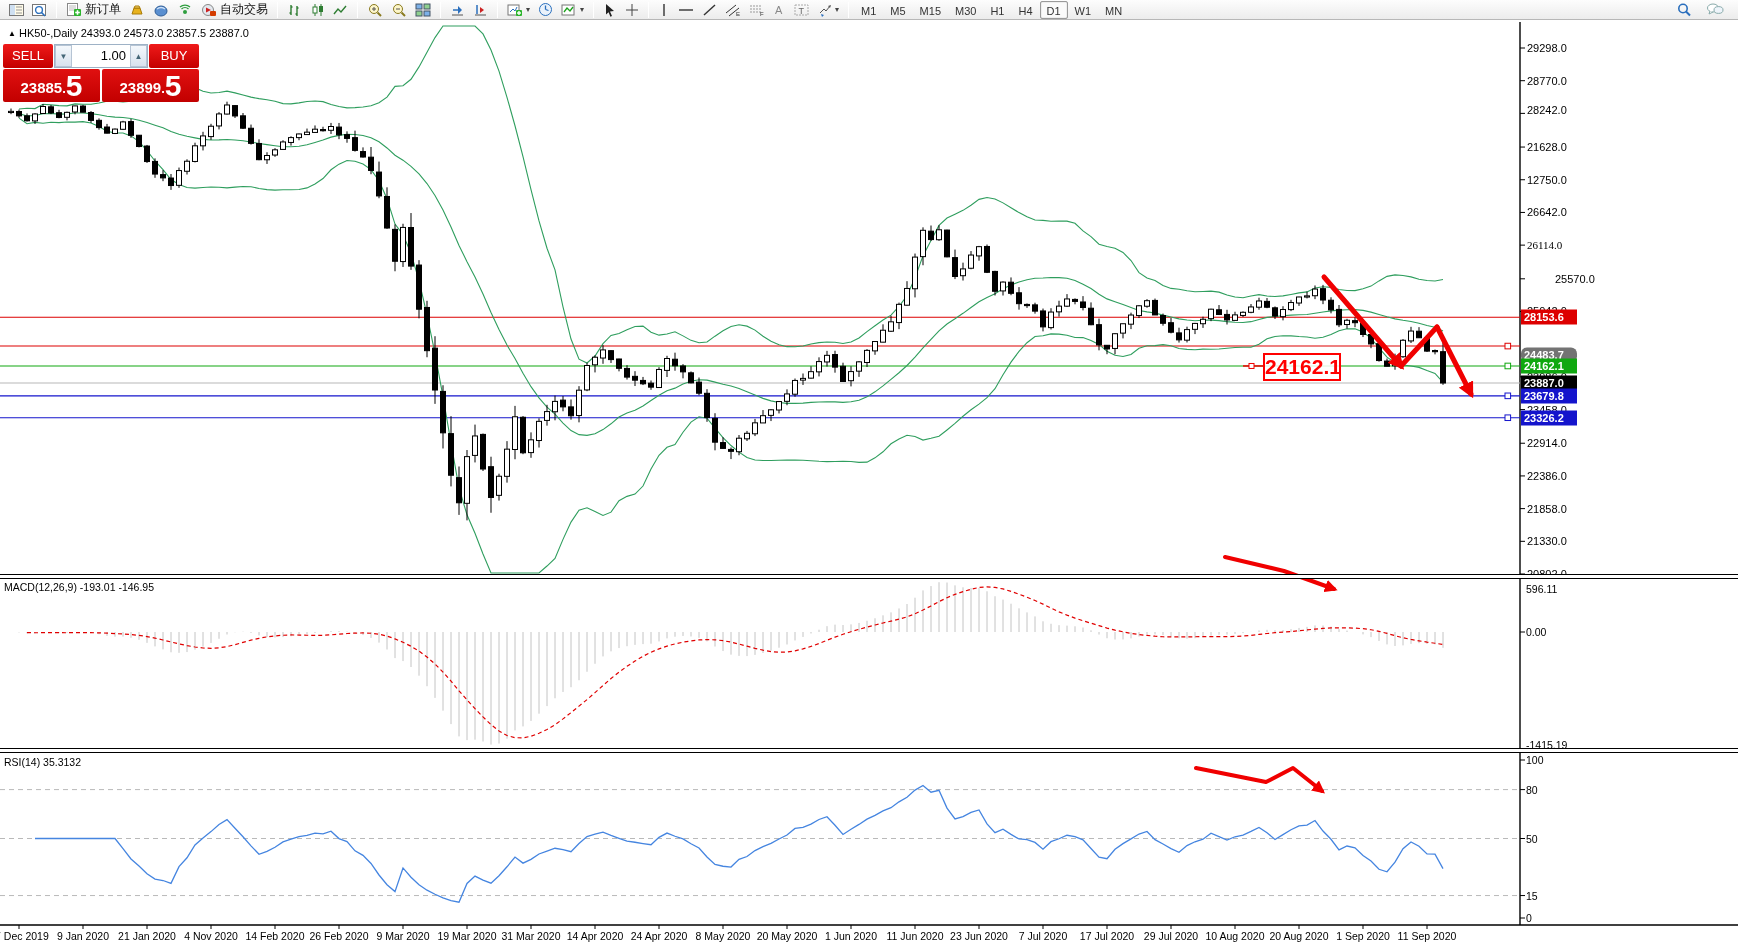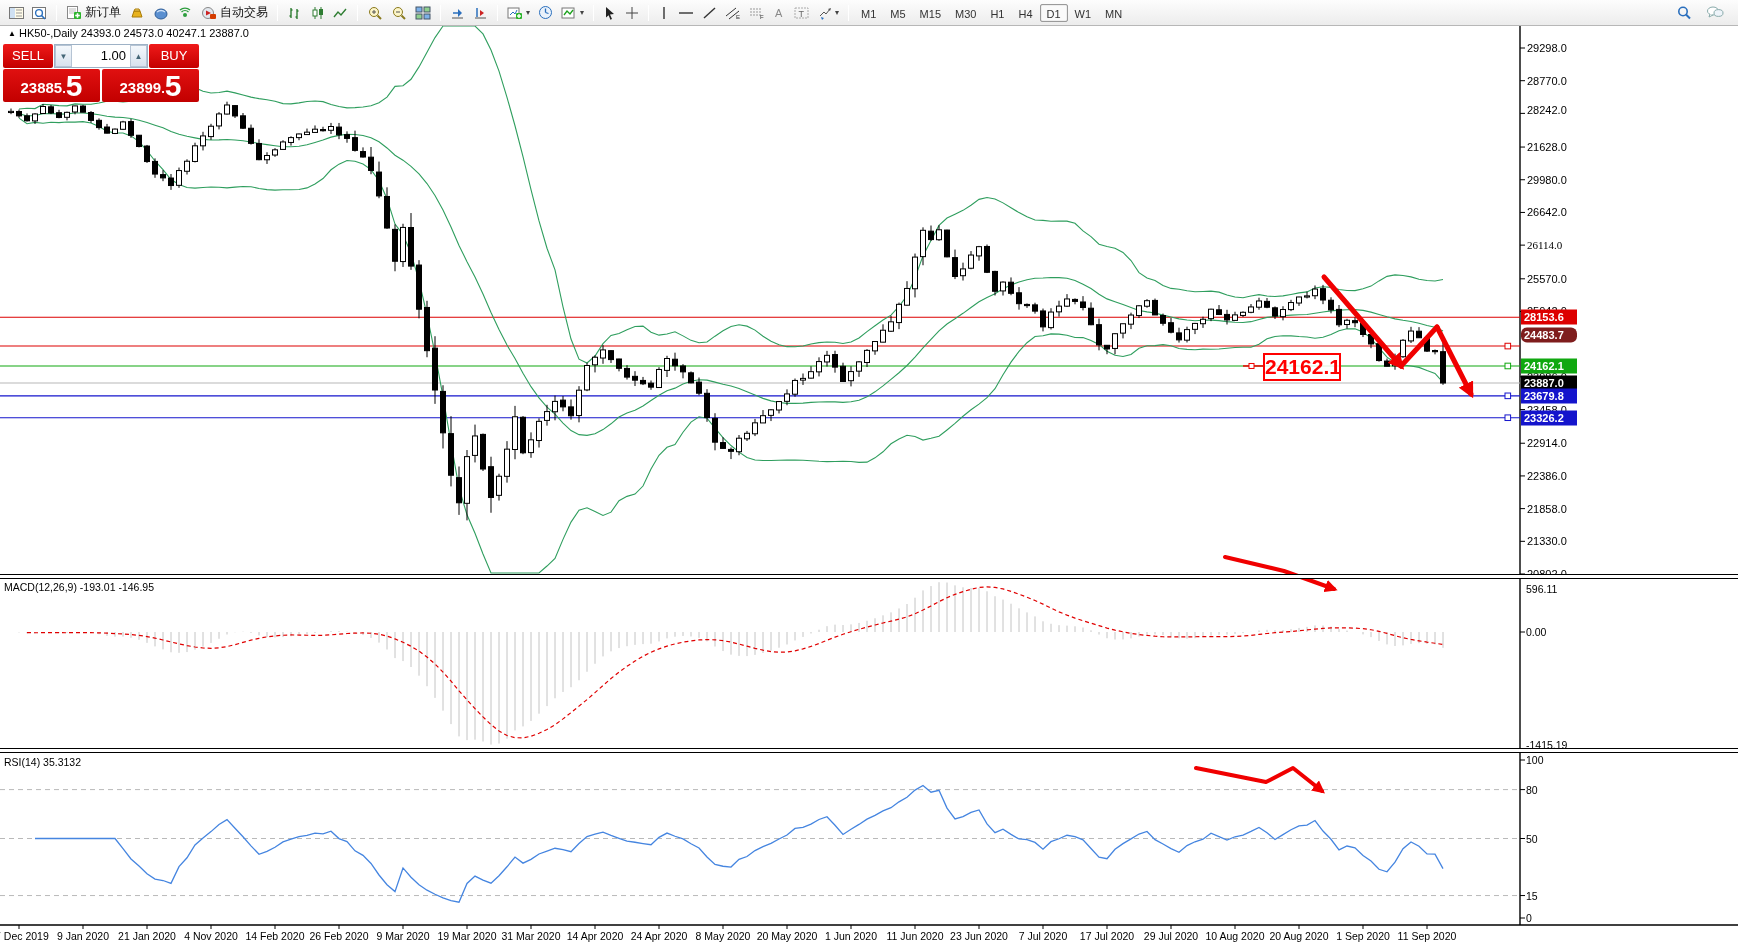--- a/index.html
+++ b/index.html
@@ -1,21 +1,21 @@
 <!DOCTYPE html>
 <html><head>
 <meta charset="utf-8">
 <style>
   * { margin:0; padding:0; box-sizing:border-box; }
   html,body { width:1738px; height:945px; overflow:hidden; background:#fff;
               font-family:"Liberation Sans", sans-serif; }
   #app { position:relative; width:1738px; height:945px; background:#fff; }
 
   
-  #toolbar { position:absolute; left:0; top:0; width:1738px; height:26px;
+  #toolbar { position:absolute; left:0; top:0; width:1738px; height:20px;
     background:linear-gradient(#fdfdfd,#ececec); border-bottom:1px solid #b7b7b7;
     display:flex; align-items:center; padding:0 2px; z-index:30; }
   .tb-group { display:flex; align-items:center; height:22px; padding:0 3px; }
   .tb-sep { width:1px; height:16px; background:#c8c8c8; margin:0 2px;
     border-right:1px solid #fff; }
   .tb-btn { display:flex; align-items:center; gap:3px; padding:1px 3px; height:20px;
     border:1px solid transparent; border-radius:2px; cursor:default; }
   .tb-btn svg { display:block; }
   .tb-label { font-size:12px; color:#111; white-space:nowrap; }
   .tf-btn { font-size:11px; color:#333; padding:2px 6px; height:18px; line-height:14px;
@@ -948,21 +948,21 @@
       <line x1="1171" y1="925" x2="1171" y2="929" stroke="#000"></line>
       <line x1="1235" y1="925" x2="1235" y2="929" stroke="#000"></line>
       <line x1="1299" y1="925" x2="1299" y2="929" stroke="#000"></line>
       <line x1="1363" y1="925" x2="1363" y2="929" stroke="#000"></line>
       <line x1="1427" y1="925" x2="1427" y2="929" stroke="#000"></line>
     </svg>
 
   <div class="ovl" id="chart-header">
     <span class="tri">▲</span>
     <span>HK50-,Daily</span>
-    <span>24393.0 24573.0 40247.1 23887.0</span>
+    <span>24393.0 24573.0 23857.5 23887.0</span>
   </div>
 
   <div class="ovl" id="order-widget">
     <div id="ow-top">
       <div class="ow-btn">SELL</div>
       <div id="ow-spin">
         <div class="spin-btn">▼</div>
         <div id="ow-vol">1.00</div>
         <div class="spin-btn">▲</div>
       </div>
@@ -988,34 +988,34 @@
   <div id="anno-box" style="left:1263px; top:353px; width:78px; height:28px;">24162.1</div>
 
   <div class="splitter" style="top:574px;"></div>
   <div class="splitter" style="top:748px;"></div>
 
   <div id="axis-layer">
       <div class="ax-tick" style="top: 48px;">29298.0</div>
       <div class="ax-tick" style="top: 80.6895px;">28770.0</div>
       <div class="ax-tick" style="top: 110px;">28242.0</div>
       <div class="ax-tick" style="top: 147.059px;">21628.0</div>
-      <div class="ax-tick" style="top: 179.748px;">29980.0</div>
+      <div class="ax-tick" style="top: 179.748px;">12750.0</div>
       <div class="ax-tick" style="top: 212.438px;">26642.0</div>
       <div class="ax-tick" style="top: 245.127px; font-family: Liberation Serif, serif;">26114.0</div>
-      <div class="ax-tick" style="top: 278.807px;">25570.0</div>
+      <div class="ax-tick" style="top: 278.807px; margin-left: 28px;">25570.0</div>
       <div class="ax-tick" style="top: 311.497px;">25042.0</div>
       <div class="ax-tick" style="top: 376.876px;">23986.0</div>
       <div class="ax-tick" style="top: 409.565px;">23458.0</div>
       <div class="ax-tick" style="top: 443.245px;">22914.0</div>
       <div class="ax-tick" style="top: 475.935px;">22386.0</div>
       <div class="ax-tick" style="top: 508.624px;">21858.0</div>
       <div class="ax-tick" style="top: 541.314px;">21330.0</div>
       <div class="ax-tick" style="top: 574.003px;">20802.0</div>
       <div class="ax-tag" style="top: 317.199px; background: rgb(221, 0, 0);">28153.6</div>
-      <div class="ax-tag" style="top: 335px; background: #7f1d1d; border-radius: 6px;">24483.7</div>
+      <div class="ax-tag" style="top: 355px; background: #737373; border-radius: 6px;">24483.7</div>
       <div class="ax-tag" style="top: 365.973px; background: rgb(16, 168, 16);">24162.1</div>
       <div class="ax-tag" style="top: 383.005px; background: rgb(0, 0, 0);">23887.0</div>
       <div class="ax-tag" style="top: 395.833px; background: rgb(20, 20, 204);">23679.8</div>
       <div class="ax-tag" style="top: 417.725px; background: rgb(20, 20, 204);">23326.2</div>
       <div class="sub-ax" style="top: 589px;">596.11</div>
       <div class="sub-ax" style="top: 632px;">0.00</div>
       <div class="sub-ax" style="top: 745px;">-1415.19</div>
       <div class="sub-ax" style="top: 760px;">100</div>
       <div class="sub-ax" style="top: 789.6px;">80</div>
       <div class="sub-ax" style="top: 838.5px;">50</div>

